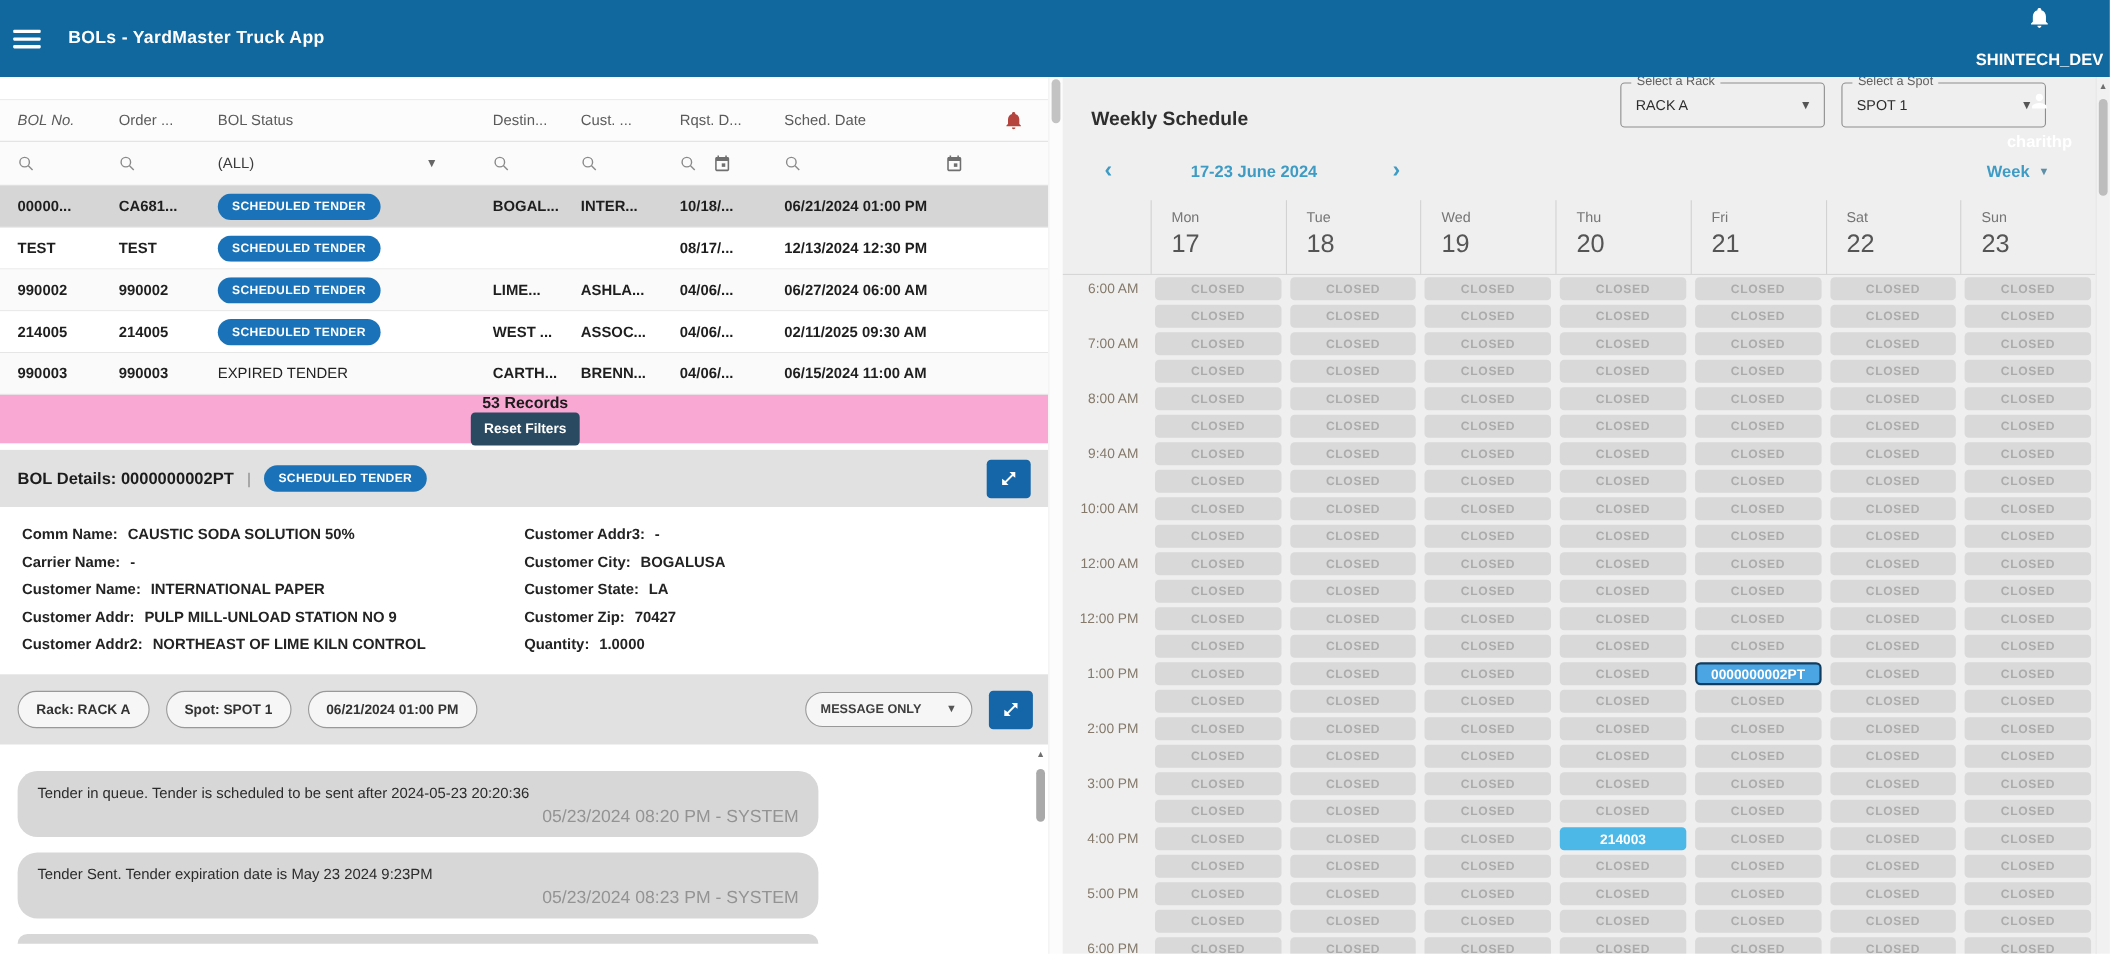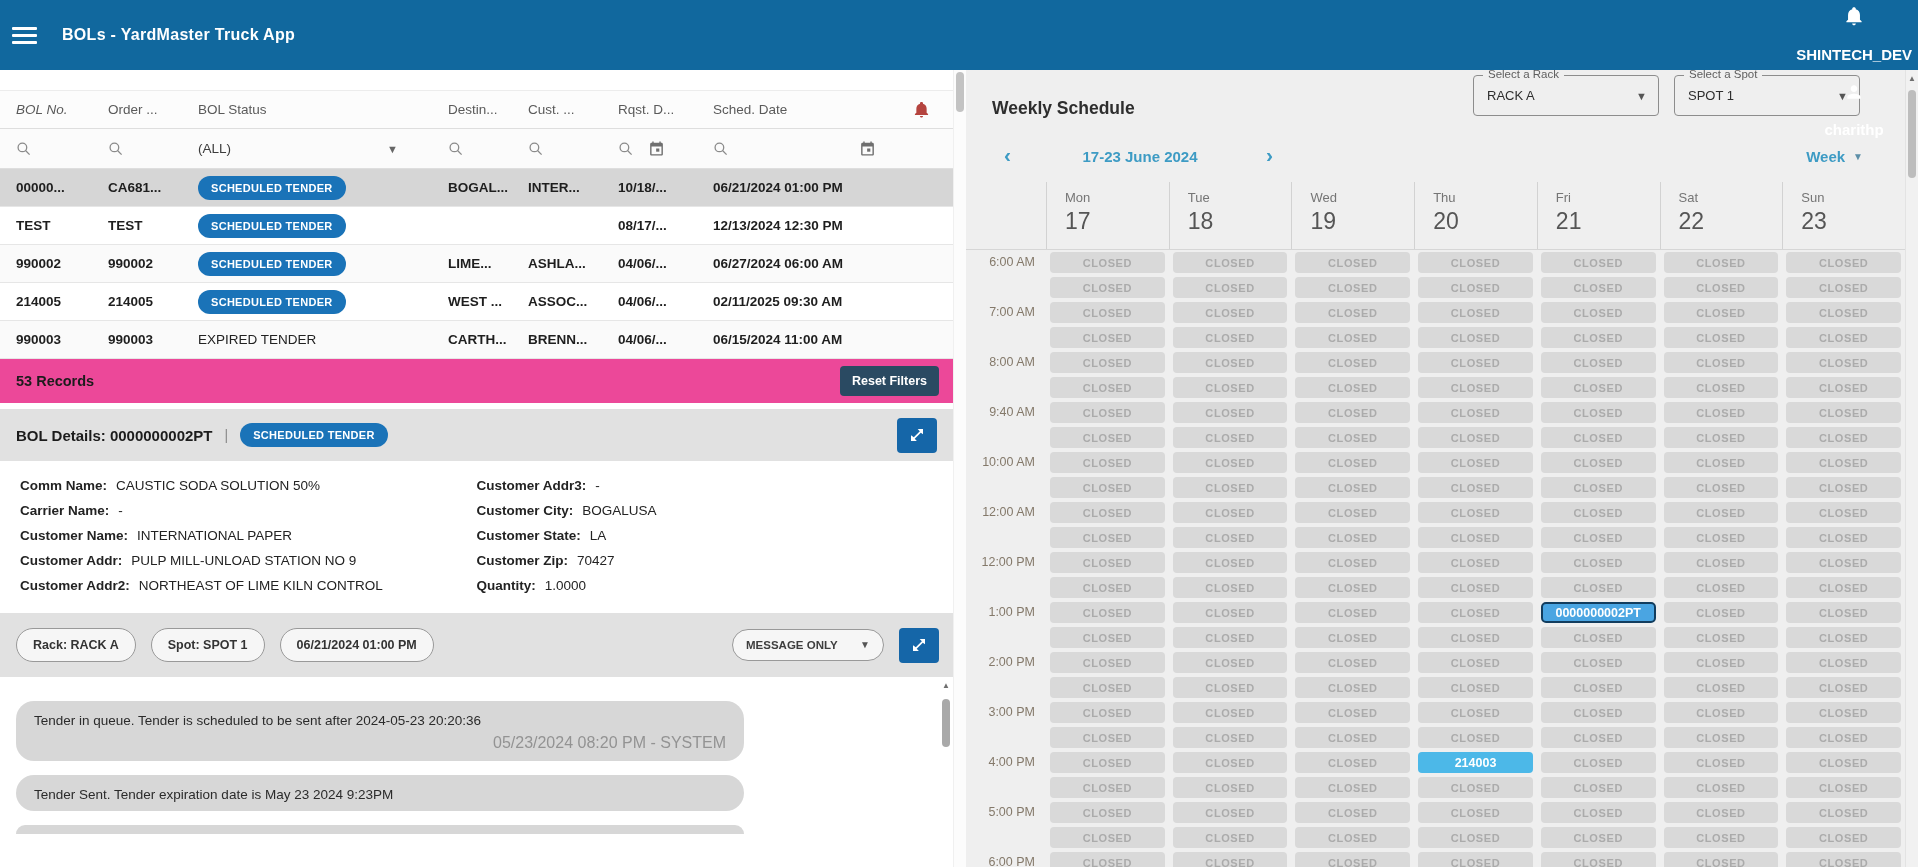--- a/index.html
+++ b/index.html
@@ -42,31 +42,31 @@
   .fcell .all { font-size:13.5px; color:#3c3c3c; }
   .fcell .dd-caret { color:#666; font-size:11px; }
   .trow { height:38px; font-size:13.5px; font-weight:bold; color:#1e1e1e; border-bottom:1px solid #e6e6e6; background:#fff; cursor:pointer; }
   .trow.alt { background:#fafafa; }
   .trow.selected { background:var(--c-selected_row,#d6d6d6); }
   .trow > div { padding-left:8px; overflow:hidden; white-space:nowrap; }
   .trow > div:first-child { padding-left:16px; }
   .badge { display:inline-block; background:var(--c-badge,#1a73b8); color:#fff; font-size:11px;
     font-weight:bold; padding:6px 13px; border-radius:15px; letter-spacing:.3px; }
   .status-plain { font-size:13.5px; font-weight:500; color:#222; }
-  .tfoot { height:44px; display:flex; align-items:center; justify-content:space-between; padding:0 14px 0 16px; background:#ec4899; }
+  .tfoot { height:44px; display:flex; align-items:center; justify-content:space-between; padding:0 14px 0 16px; background:#f9a8d4;flex-direction:column; }
   .records { font-size:14.5px; font-weight:bold; color:#1c1c1c; }
   .reset-btn { background:var(--c-dark_btn,#2a4a62); color:#fff; border:none; border-radius:4px;
     font-family:inherit; font-size:12.5px; font-weight:bold; padding:8px 12px; cursor:pointer; }
   
   .details-head { margin-top:6px; background:var(--c-bar_gray,#e1e1e1); height:52px; display:flex; align-items:center; padding:0 16px; gap:12px; }
   .details-title { font-size:15px; font-weight:bold; color:#1c1c1c; }
   .pipe { color:#8a8a8a; font-size:14px; }
   .expand-btn { margin-left:auto; width:40px; height:35px; background:var(--c-expand_btn,#1566a8);
     border:none; border-radius:4px; display:flex; align-items:center; justify-content:center; cursor:pointer; }
-  .details-body { display:flex; padding:12px 20px 9px 20px; background:#fff; }
+  .details-body { display:flex; padding:12px 20px 9px 20px; background:#fff;font-weight:bold; }
   .dcol { width:468px; }
   .drow { line-height:25px; font-size:13.5px; color:#232323; white-space:nowrap; }
   .drow b { margin-right:9px; }
   
   .chips-bar { margin-top:6px; background:var(--c-bar_gray,#e1e1e1); height:64px; display:flex; align-items:center; padding:0 14px 0 16px; gap:15px; }
   .chip { border:1px solid #999; border-radius:17px; padding:9px 16px; font-size:12.5px; font-weight:bold;
     color:#333; background:#f6f6f6; white-space:nowrap; cursor:pointer; }
   .msg-only { margin-left:auto; width:152px; border:1px solid #999; border-radius:17px; padding:9px 13px;
     display:flex; align-items:center; justify-content:space-between; font-size:11.5px; font-weight:bold;
     color:#3e3e3e; background:#f6f6f6; cursor:pointer; }
@@ -334,20 +334,21 @@
     </div>
 
     <div class="messages">
       <div>
           <div class="bubble">
      <div>Tender in queue. Tender is scheduled to be sent after 2024-05-23 20:20:36</div>
      <div class="meta">05/23/2024 08:20 PM - SYSTEM</div>
    </div>
           <div class="bubble">
      <div>Tender Sent. Tender expiration date is May 23 2024 9:23PM</div>
+     <div class="meta">05/23/2024 08:23 PM - SYSTEM</div>
    </div>
         </div>
       <div class="bubble stub"></div>
       <div class="msg-scroll">
         <div class="up">▲</div>
         <div class="thumb"></div>
       </div>
     </div>
   </section>
 

